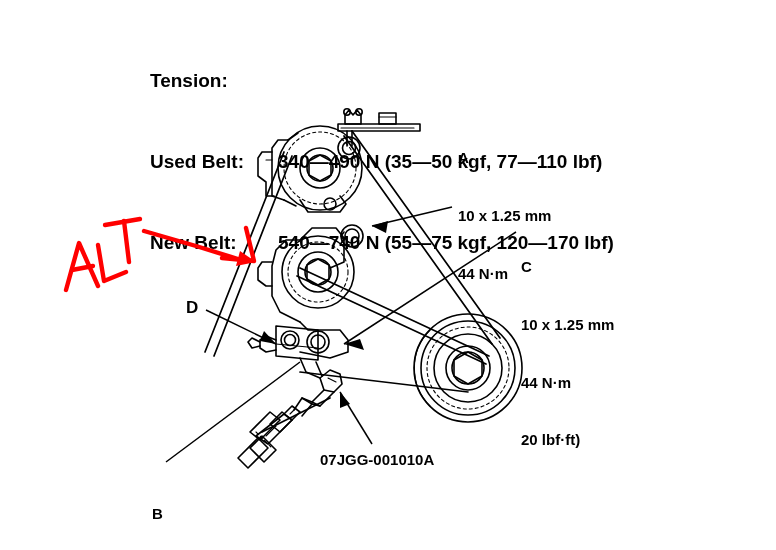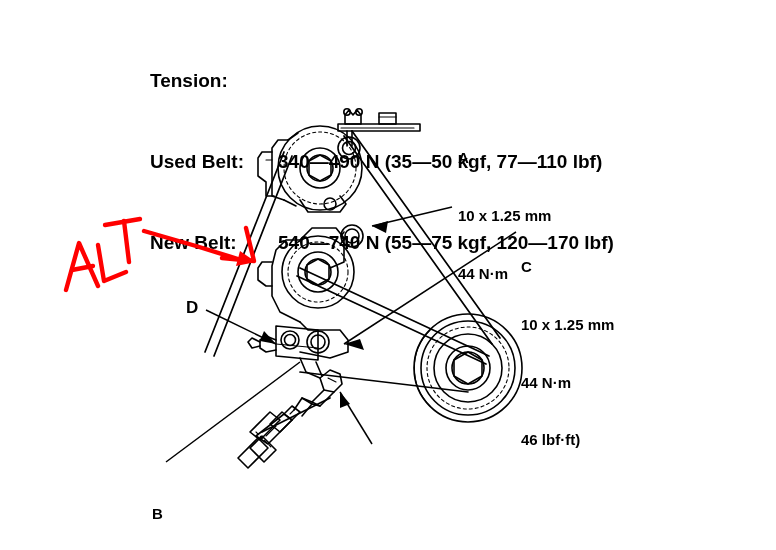--- a/index.html
+++ b/index.html
@@ -282,25 +282,26 @@
   <div class="txt" id="label-a">
     <div>A</div>
     <div>10 x 1.25 mm</div>
     <div>44 N·m</div>
   </div>
 
   <div class="txt" id="label-c">
     <div>C</div>
     <div>10 x 1.25 mm</div>
     <div>44 N·m</div>
-    <div>46 lbf·ft)</div>
+    <div>20 lbf·ft)</div>
   </div>
 
   <div class="txt" id="label-b">
     <div>B</div>
     
     
   </div>
 
   <div class="txt" id="label-d">D</div>
 
+  <div class="txt" id="tool-number">07JGG-001010A</div>
 
 </div>
 
 </body></html>

